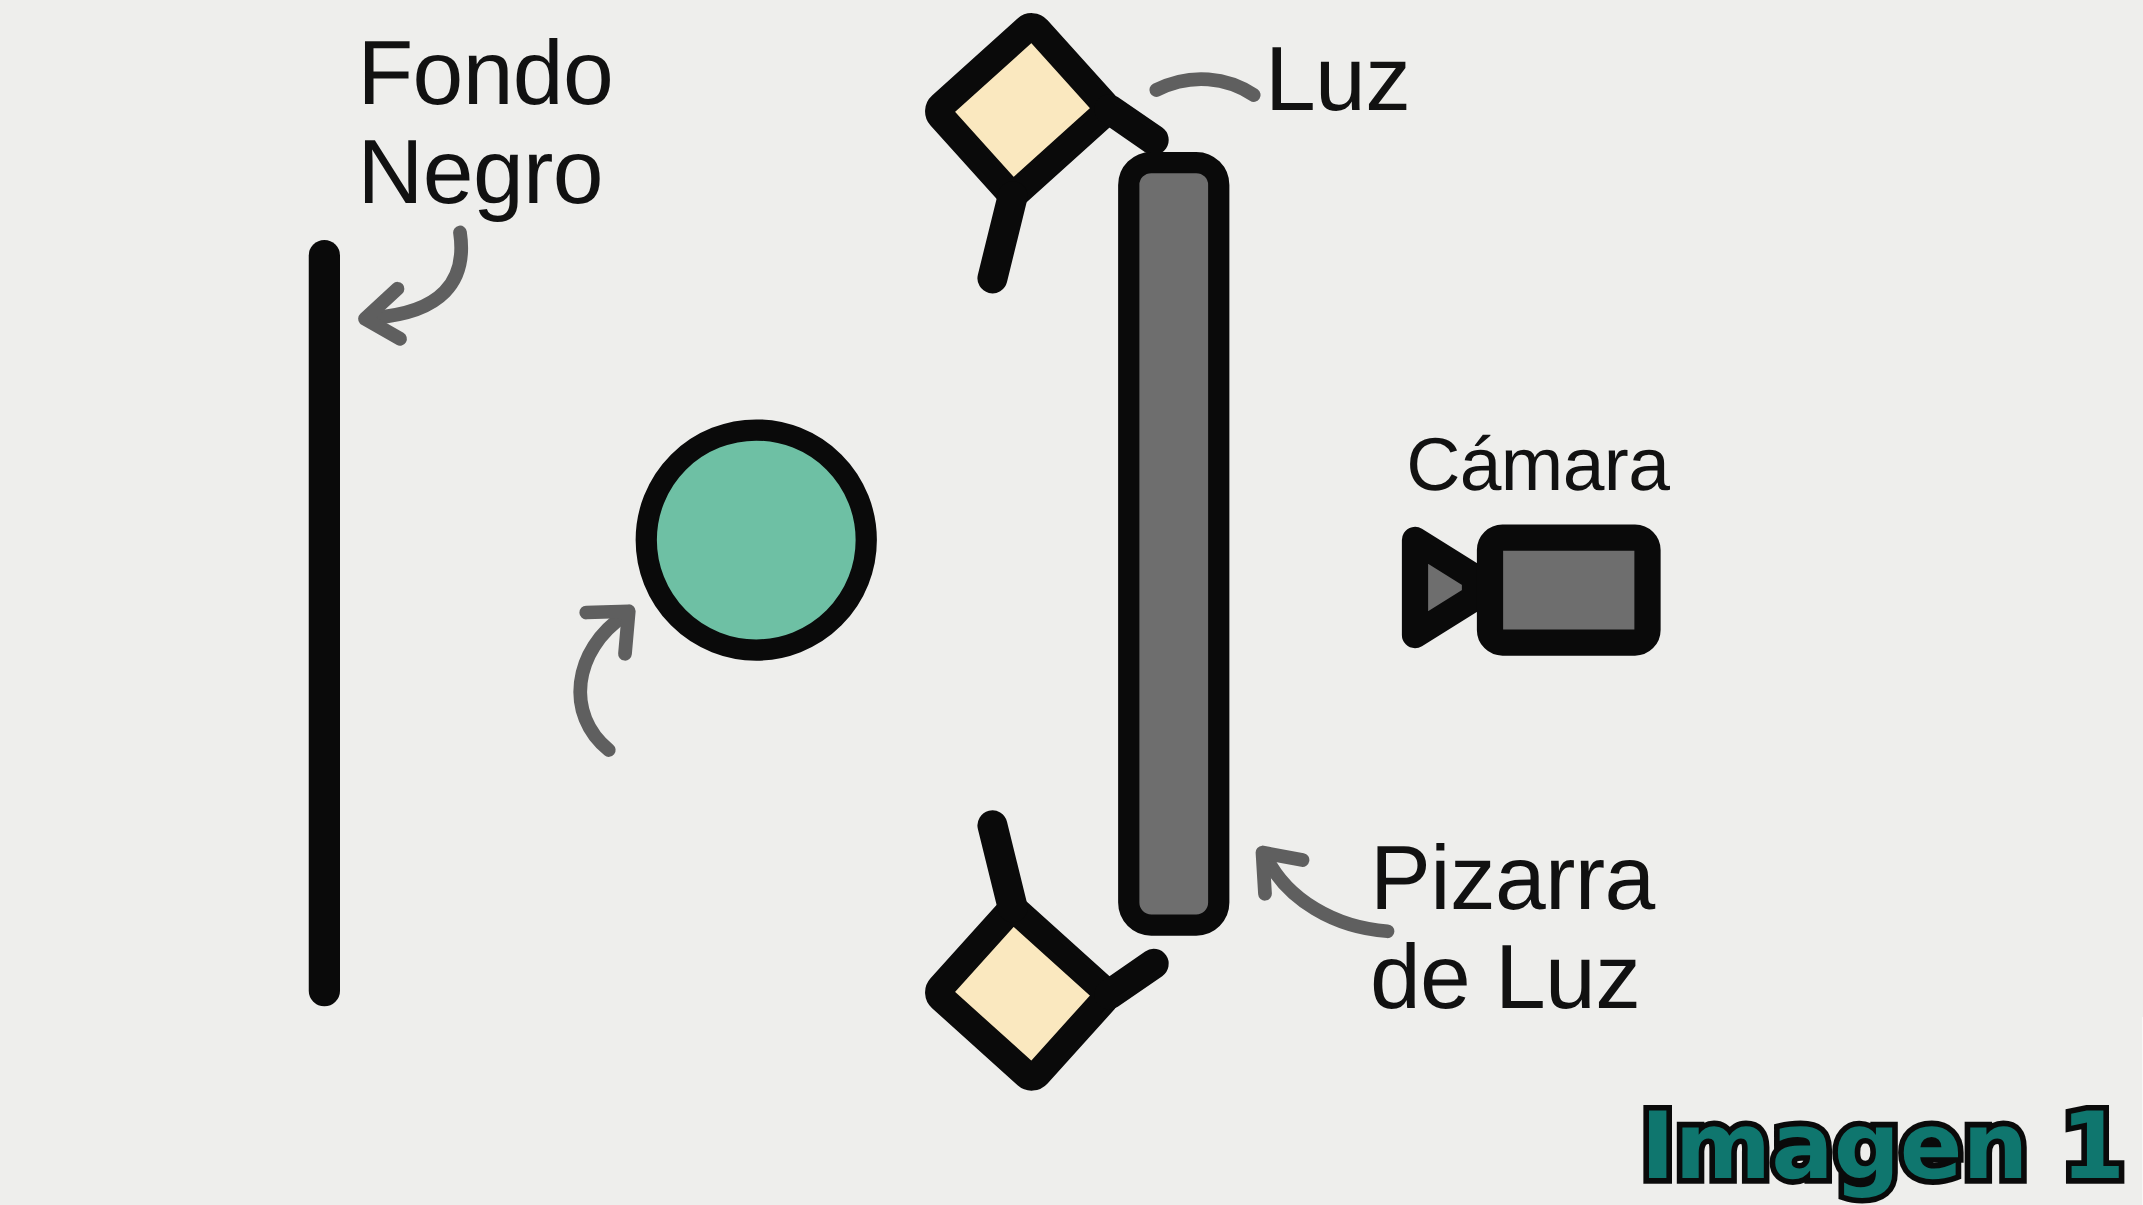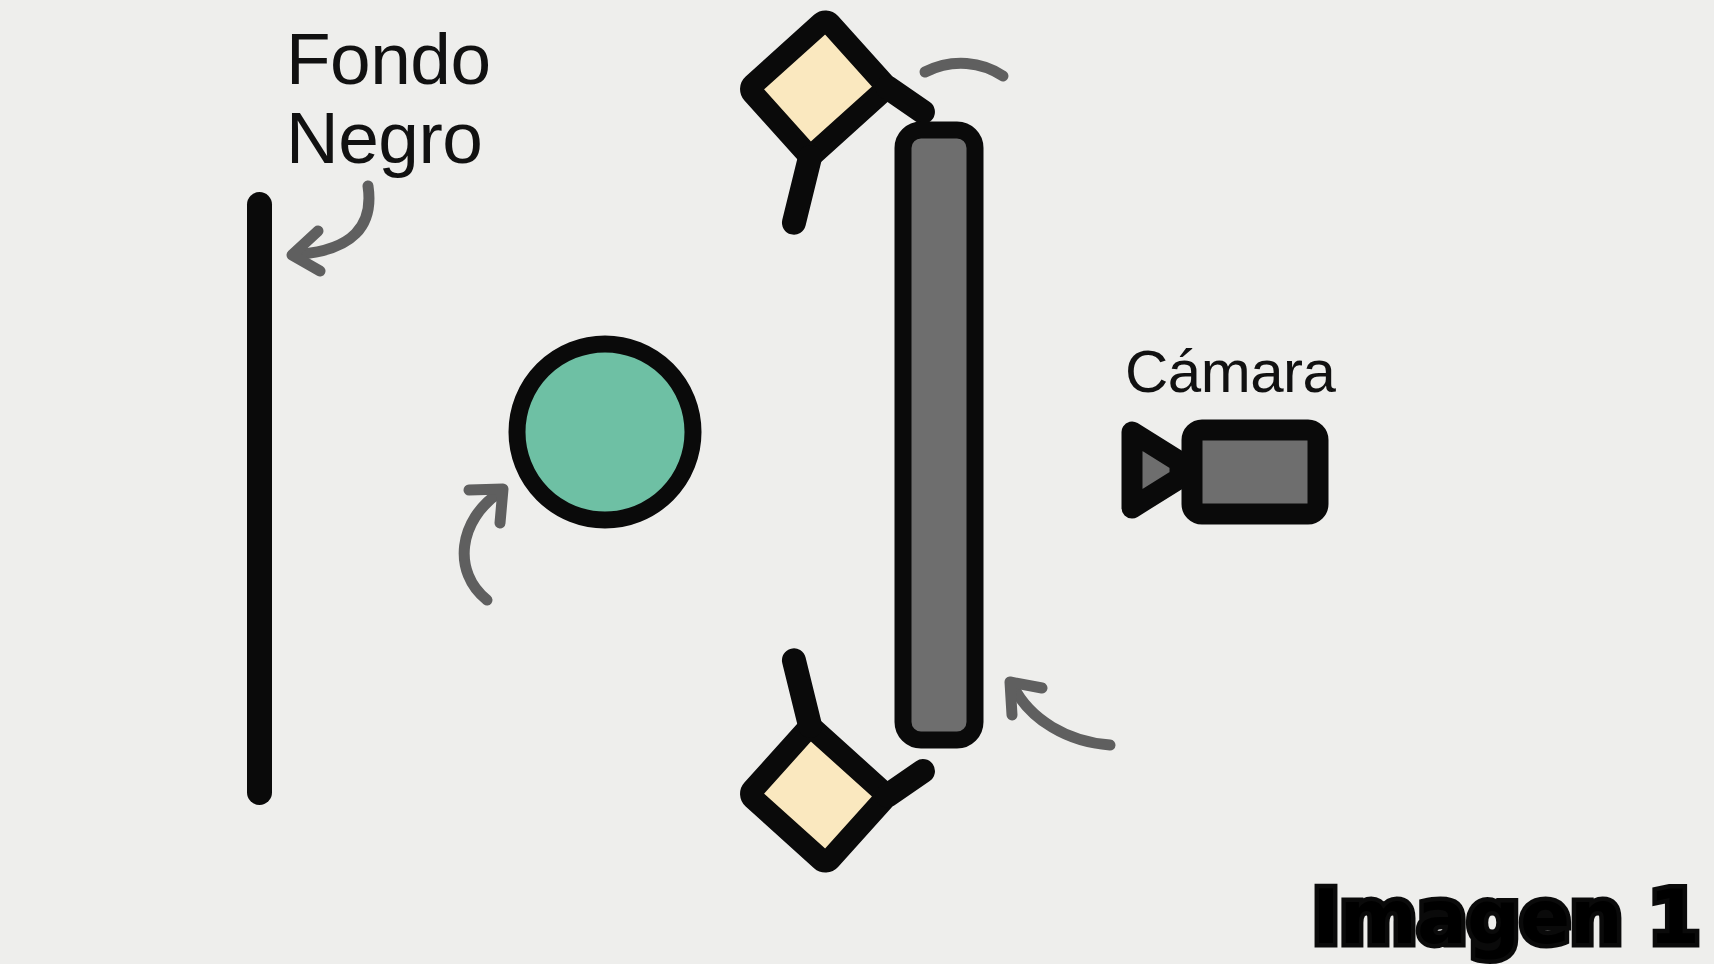--- a/index.html
+++ b/index.html
@@ -28,21 +28,21 @@
   #label-camara      { left: 1125px; top: 340px; font-size: 60px; }
   #label-presentador { left: 343px; top: 548px; font-size: 73px; }
   #label-pizarra     { left: 1096px; top: 664px; font-size: 73px; text-align: left; }
 
   #watermark {
     position: absolute;
     right: 14px;
     bottom: 4px;
     font-size: 74px;
     font-weight: 700;
-    color: #000000;
+    color: #0f766e;
     letter-spacing: 0px;
     -webkit-text-stroke: 9px #0a0a0a;
     paint-order: stroke fill;
     font-family: "DejaVu Sans", sans-serif;
   }
 
   svg.overlay {
     position: absolute;
     left: 0;
     top: 0;
@@ -103,20 +103,23 @@
 
     <g>
       <path d="M 925 72 C 953 58 982 62 1003 76" fill="none" stroke="#5f5f5f" stroke-width="11" stroke-linecap="round"></path>
     </g>
 
   </svg>
 
   <div class="label" id="label-fondo-negro">Fondo
 Negro</div>
 
+  <div class="label" id="label-luz">Luz</div>
 
   <div class="label" id="label-camara">Cámara</div>
 
 
+  <div class="label" id="label-pizarra">Pizarra
+de Luz</div>
 
   <div id="watermark">Imagen 1</div>
 
 </div>
 
 </body></html>

